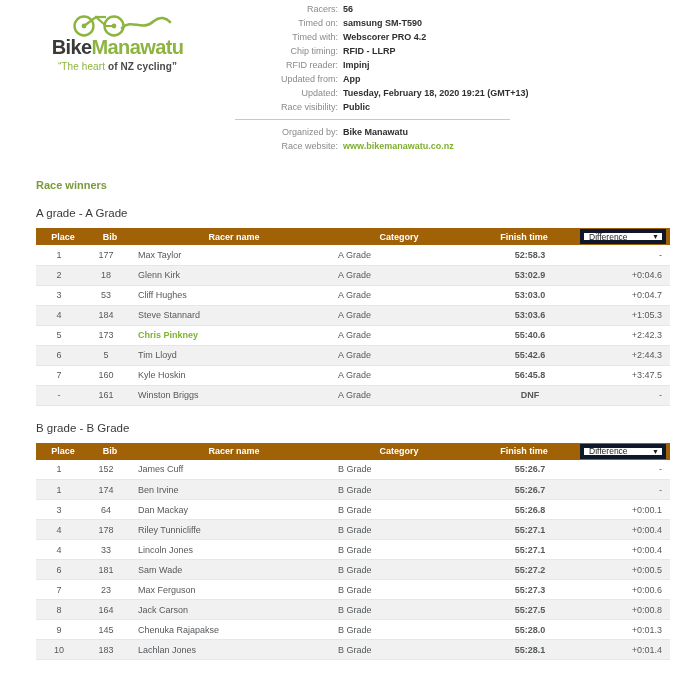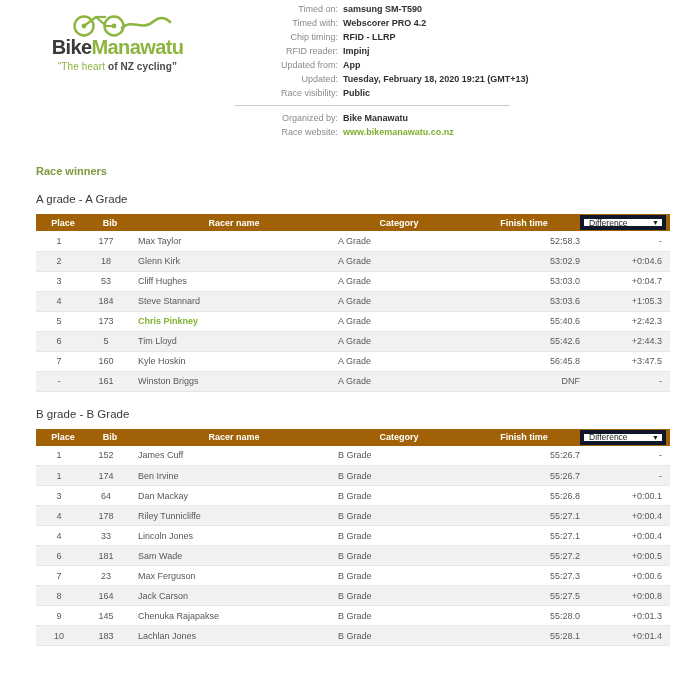--- a/index.html
+++ b/index.html
@@ -129,21 +129,21 @@
     height: 20px;
     padding: 0 0 0 8px;
     vertical-align: middle;
     border-bottom: 1px solid #e6e6e6;
   }
   tbody tr.alt td { background: #f1f1f1; }
   td.c-place { text-align: center; padding-left: 0 !important; }
   td.c-bib   { text-align: center; padding-left: 0 !important; }
   td.c-name  { padding-left: 8px; margin-left: 40px; }
   td.c-cat   { font-size: 8px; }
-  td.c-time  { text-align: right; padding-left: 20px !important; }
+  td.c-time  { text-align: center; padding-left: 20px !important; font-weight: bold; }
   td.c-diff  { text-align: right; padding: 0 8px 0 0 !important; }
   td.c-name.highlight { color: #7fb32f; font-weight: bold; }
 </style>
 </head>
 <body>
 
 <div class="page">
 
   <div class="header">
 
@@ -162,20 +162,24 @@
       </div>
       <div class="logo-tag">
         <span class="g">“The heart</span>
         <span class="d">of NZ cycling”</span>
       </div>
     </div>
 
     <div class="meta-col">
       <table class="meta-table">
         <tbody id="meta-body">
+            <tr>
+              <td class="meta-label">Racers:</td>
+              <td class="meta-value">56</td>
+            </tr>
             <tr>
               <td class="meta-label">Timed on:</td>
               <td class="meta-value">samsung SM-T590</td>
             </tr>
             <tr>
               <td class="meta-label">Timed with:</td>
               <td class="meta-value">Webscorer PRO 4.2</td>
             </tr>
             <tr>
               <td class="meta-label">Chip timing:</td>

